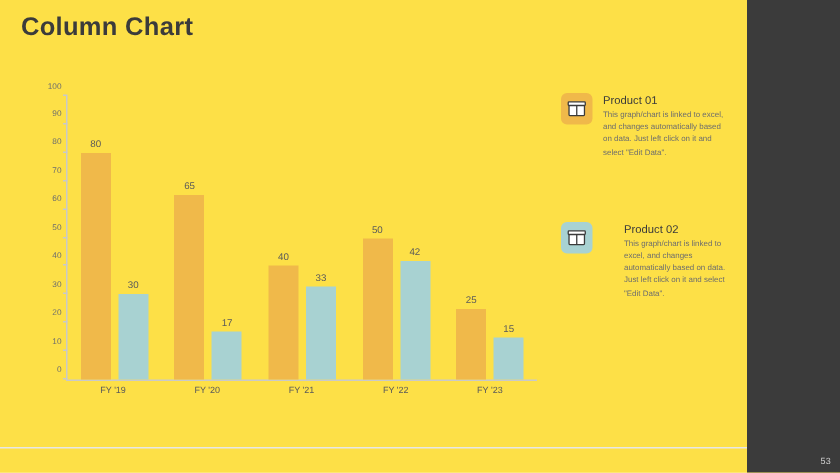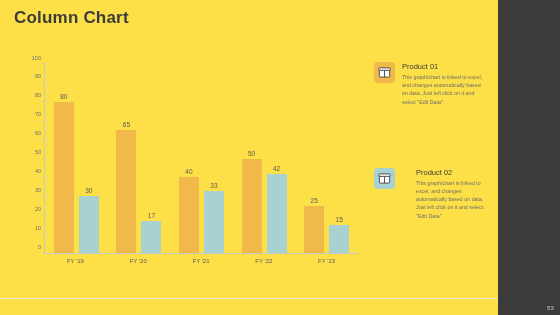--- a/index.html
+++ b/index.html
@@ -64,21 +64,21 @@
     position:absolute; left:30px; right:6px; bottom:8px; height:14px;
     display:flex; justify-content:space-around; align-items:flex-start;
   }
   .xlabel {
     font-size:6px; color:#5a5a5a; text-align:center; width:70px;
   }
 
   
   .notes { position:absolute; left:374px; top:62px; width:112px; }
   .note { display:flex; gap:7px; align-items:flex-start; }
-  .note + .note { margin-top:62px;gap:21px; }
+  .note + .note { margin-top:42px;gap:21px; }
   .note-icon {
     width:21px; height:21px; border-radius:4px; flex:0 0 auto;
     display:flex; align-items:center; justify-content:center;
   }
   .note-icon.a { background:#f0b94a; }
   .note-icon.b { background:#a8d2d2; }
   .note-title { font-size:7.5px; font-weight:normal; color:#3b3b3b; margin-bottom:2px; }
   .note-body { font-size:5.3px; color:#6d6d6d; line-height:1.55; }
 </style>
 </head>

